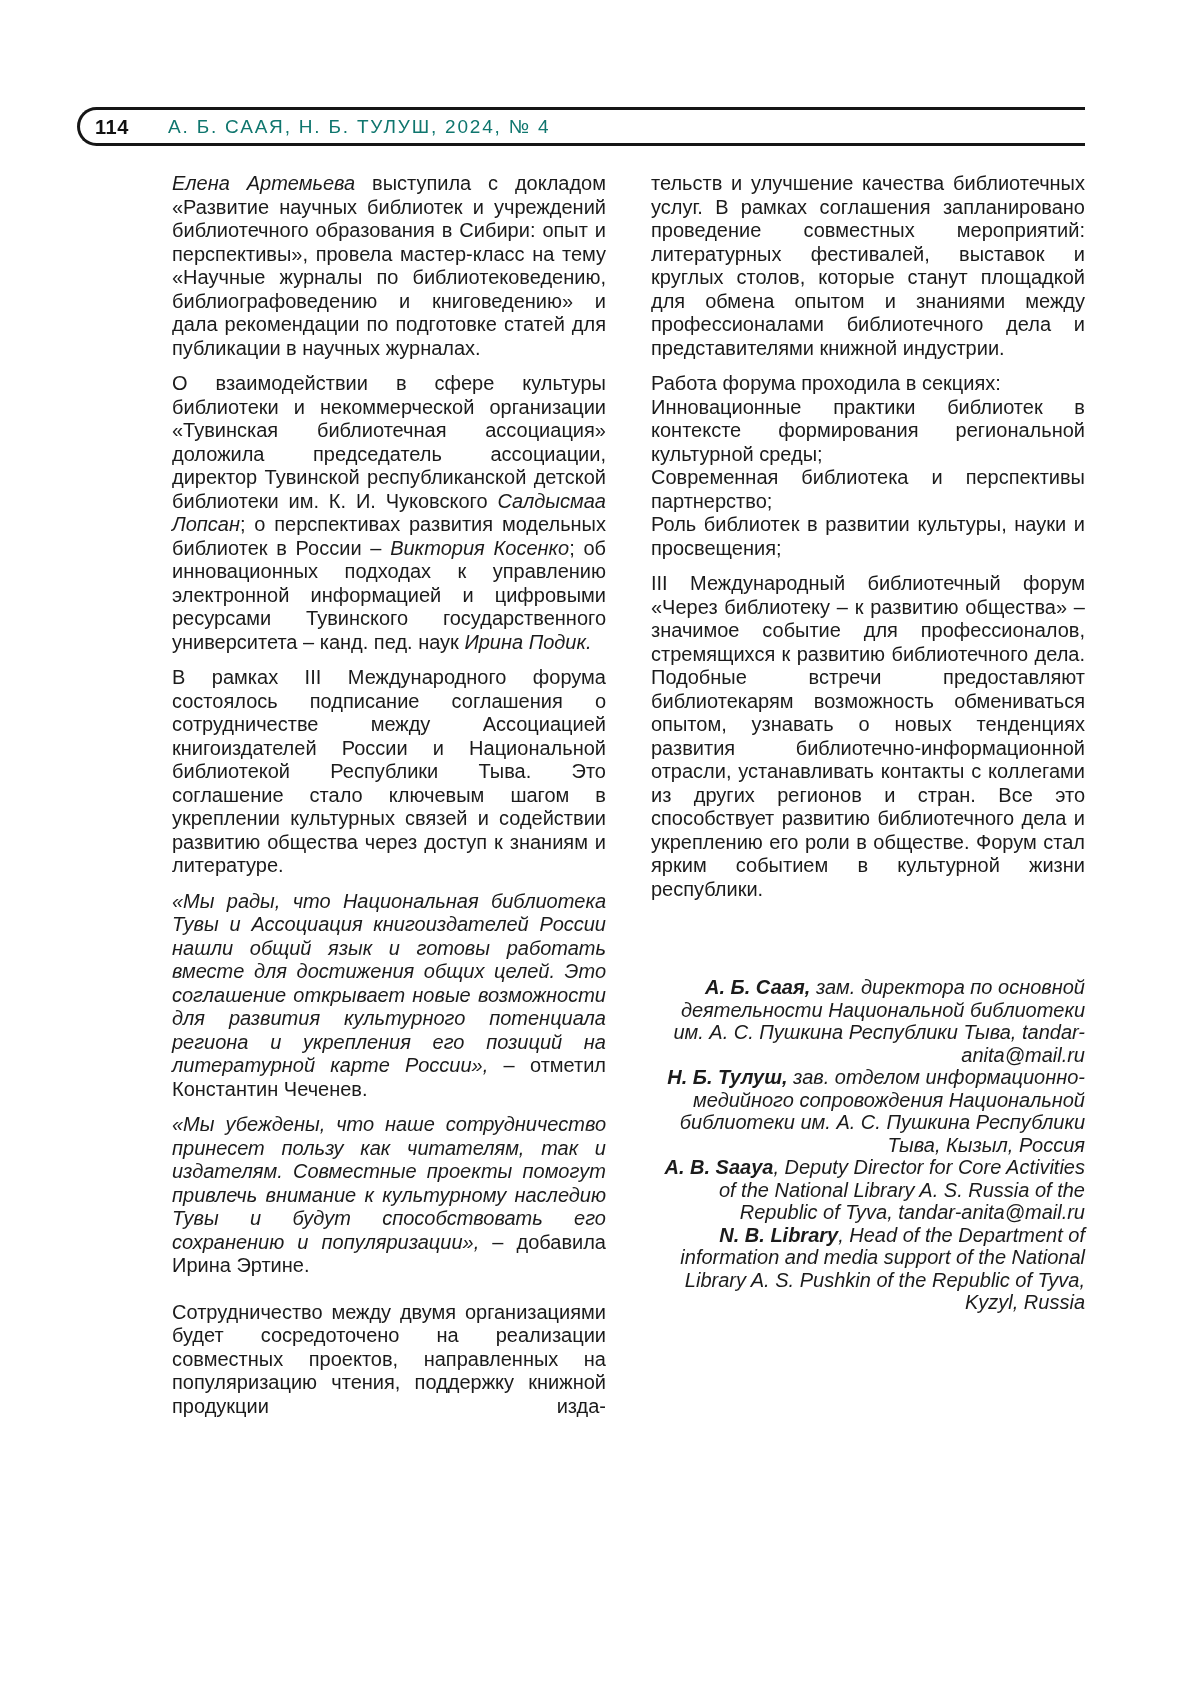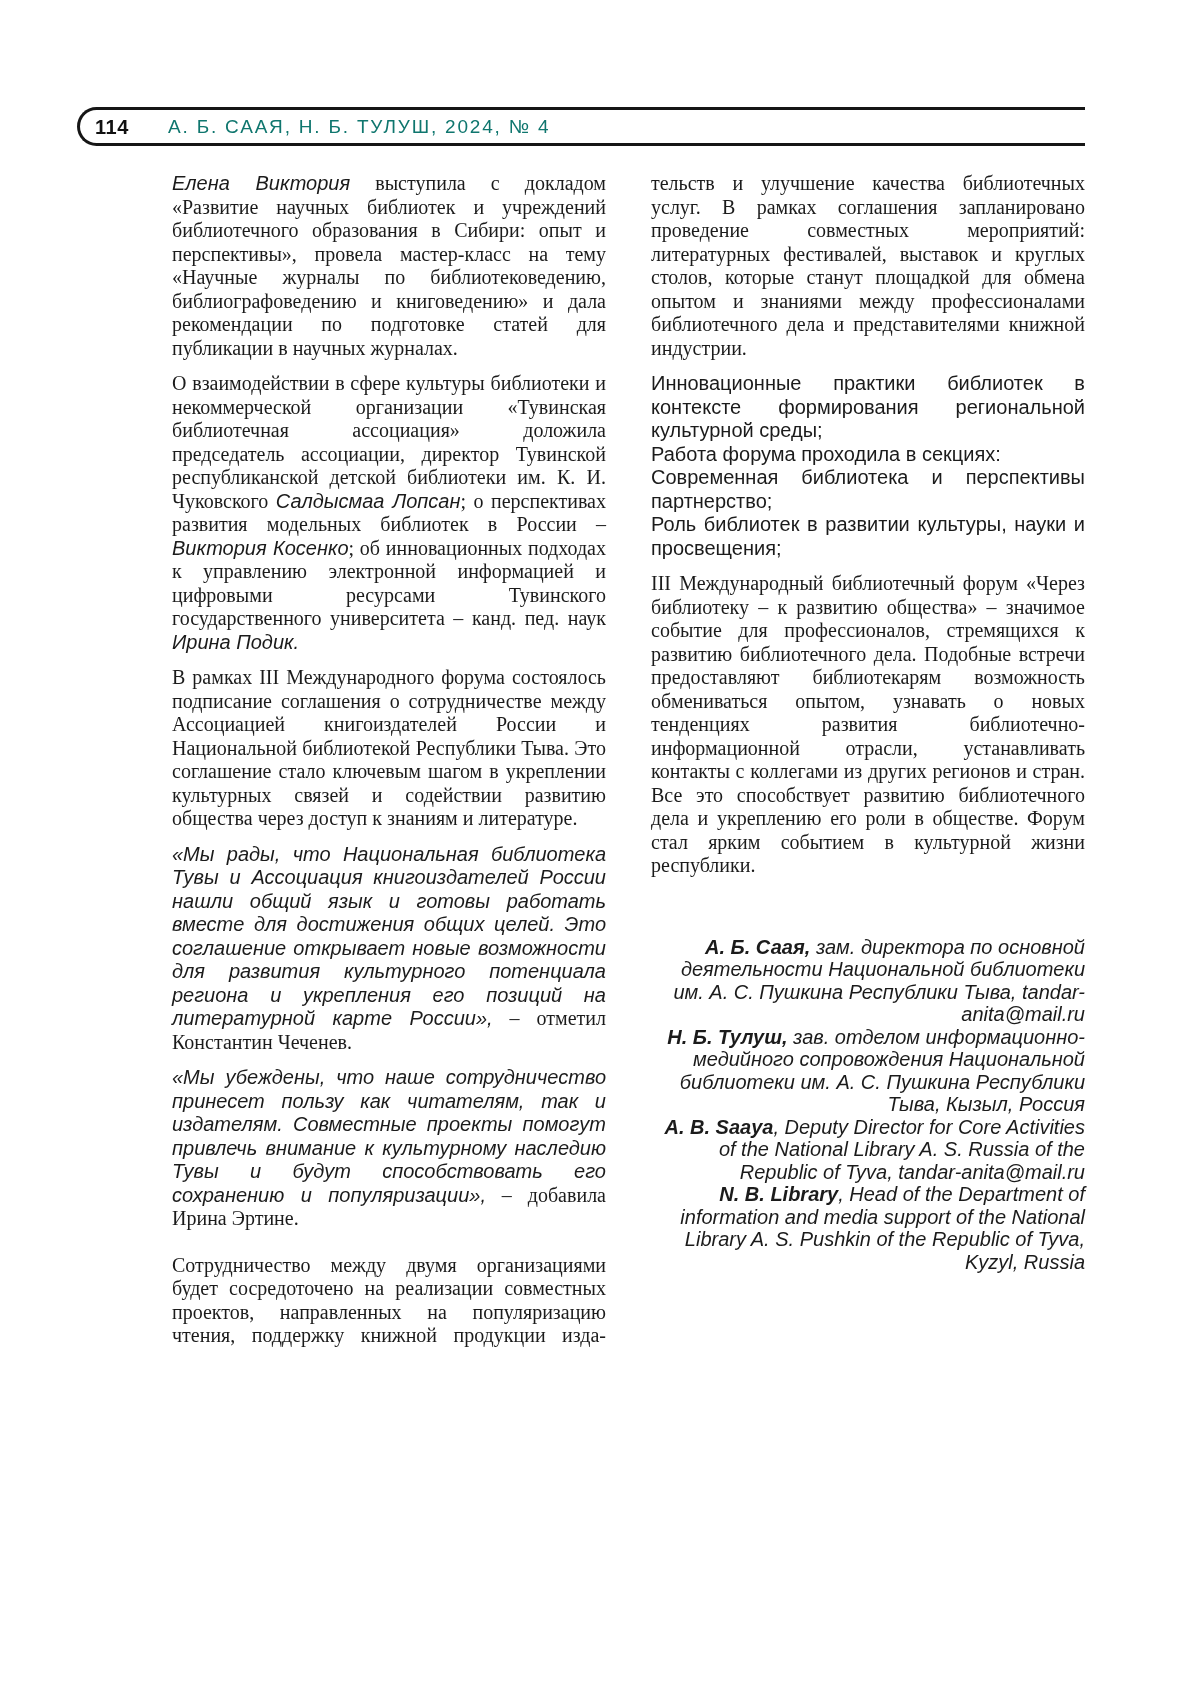--- a/index.html
+++ b/index.html
@@ -57,57 +57,57 @@
     text-align: justify;
   }
   .col-left  { left: 172px; }
   .col-right { left: 651px; }
   .para {
     margin: 0 0 12px 0;
   }
   
   .col-left p.para:last-child { text-align-last: justify; margin-top: 23px; }
   .it { font-style: italic; }
-  .rg { font-style: normal; font-family: Liberation Serif, serif; }
+  .rg { font-style: normal; }
   .section-list { margin: 0 0 12px 0; }
   .section-line { text-align: justify; }
   .authors {
-    margin-top: 58px;
+    margin-top: 75px;
     text-align: right;
     font-style: italic;
     font-size: 20px;
     line-height: 22.5px;
   }
   .author-name { font-weight: bold; }
 </style>
 </head>
 <body>
 
 <div class="page">
 
   <header class="running-head">
     <span class="pagenum">114</span>
     <span class="running-title">А. Б. СААЯ, Н. Б. ТУЛУШ, 2024, № 4</span>
   </header>
 
   <div class="col col-left">
-      <p class="para"><span class="it">Елена Виктория</span><span class="rg"> выступила с докладом «Развитие научных библиотек и учреждений библиотечного образования в Сибири: опыт и перспективы», провела мастер-класс на тему «Научные журналы по библиотековедению, библиографоведению и книговедению» и дала рекомендации по подготовке статей для публикации в научных журналах.</span></p>
+      <p class="para"><span class="it">Елена Артемьева</span><span class="rg"> выступила с докладом «Развитие научных библиотек и учреждений библиотечного образования в Сибири: опыт и перспективы», провела мастер-класс на тему «Научные журналы по библиотековедению, библиографоведению и книговедению» и дала рекомендации по подготовке статей для публикации в научных журналах.</span></p>
       <p class="para"><span class="rg">О взаимодействии в сфере культуры библиотеки и некоммерческой организации «Тувинская библиотечная ассоциация» доложила председатель ассоциации, директор Тувинской республиканской детской библиотеки им. К. И. Чуковского </span><span class="it">Салдысмаа Лопсан</span><span class="rg">; о перспективах развития модельных библиотек в России – </span><span class="it">Виктория Косенко</span><span class="rg">; об инновационных подходах к управлению электронной информацией и цифровыми ресурсами Тувинского государственного университета – канд. пед. наук </span><span class="it">Ирина Подик.</span></p>
       <p class="para"><span class="rg">В рамках III Международного форума состоялось подписание соглашения о сотрудничестве между Ассоциацией книгоиздателей России и Национальной библиотекой Республики Тыва. Это соглашение стало ключевым шагом в укреплении культурных связей и содействии развитию общества через доступ к знаниям и литературе.</span></p>
       <p class="para"><span class="it">«Мы рады, что Национальная библиотека Тувы и Ассоциация книгоиздателей России нашли общий язык и готовы работать вместе для достижения общих целей. Это соглашение открывает новые возможности для развития культурного потенциала региона и укрепления его позиций на литературной карте России»,</span><span class="rg"> – отметил Константин Чеченев.</span></p>
       <p class="para"><span class="it">«Мы убеждены, что наше сотрудничество принесет пользу как читателям, так и издателям. Совместные проекты помогут привлечь внимание к культурному наследию Тувы и будут способствовать его сохранению и популяризации»,</span><span class="rg"> – добавила Ирина Эртине.</span></p>
       <p class="para"><span class="rg">Сотрудничество между двумя организациями будет сосредоточено на реализации совместных проектов, направленных на популяризацию чтения, поддержку книжной продукции изда-</span></p>
     </div>
 
   <div class="col col-right">
     <div>
         <p class="para"><span class="rg">тельств и улучшение качества библиотечных услуг. В рамках соглашения запланировано проведение совместных мероприятий: литературных фестивалей, выставок и круглых столов, которые станут площадкой для обмена опытом и знаниями между профессионалами библиотечного дела и представителями книжной индустрии.</span></p>
         <div class="para section-list">
+          <div class="section-line">Работа форума проходила в секциях:</div>
           <div class="section-line">Инновационные практики библиотек в контексте формирования региональной культурной среды;</div>
-          <div class="section-line">Работа форума проходила в секциях:</div>
           <div class="section-line">Современная библиотека и перспективы партнерство;</div>
           <div class="section-line">Роль библиотек в развитии культуры, науки и просвещения;</div>
         </div>
         <p class="para"><span class="rg">III Международный библиотечный форум «Через библиотеку – к развитию общества» – значимое событие для профессионалов, стремящихся к развитию библиотечного дела. Подобные встречи предоставляют библиотекарям возможность обмениваться опытом, узнавать о новых тенденциях развития библиотечно-информационной отрасли, устанавливать контакты с коллегами из других регионов и стран. Все это способствует развитию библиотечного дела и укреплению его роли в обществе. Форум стал ярким событием в культурной жизни республики.</span></p>
       </div>
     <div class="authors">
         <div class="author"><span class="author-name">А. Б. Саая,</span><span class="author-role"> зам. директора по основной деятельности Национальной библиотеки им. А. С. Пушкина Республики Тыва, tandar-anita@mail.ru</span></div>
         <div class="author"><span class="author-name">Н. Б. Тулуш,</span><span class="author-role"> зав. отделом информационно-медийного сопровождения Национальной библиотеки им. А. С. Пушкина Республики Тыва, Кызыл, Россия</span></div>
         <div class="author"><span class="author-name">A. B. Saaya</span><span class="author-role">, Deputy Director for Core Activities of the National Library A. S. Russia of the Republic of Tyva, tandar-anita@mail.ru</span></div>
         <div class="author"><span class="author-name">N. B. Library</span><span class="author-role">, Head of the Department of information and media support of the National Library A. S. Pushkin of the Republic of Tyva, Kyzyl, Russia</span></div>

